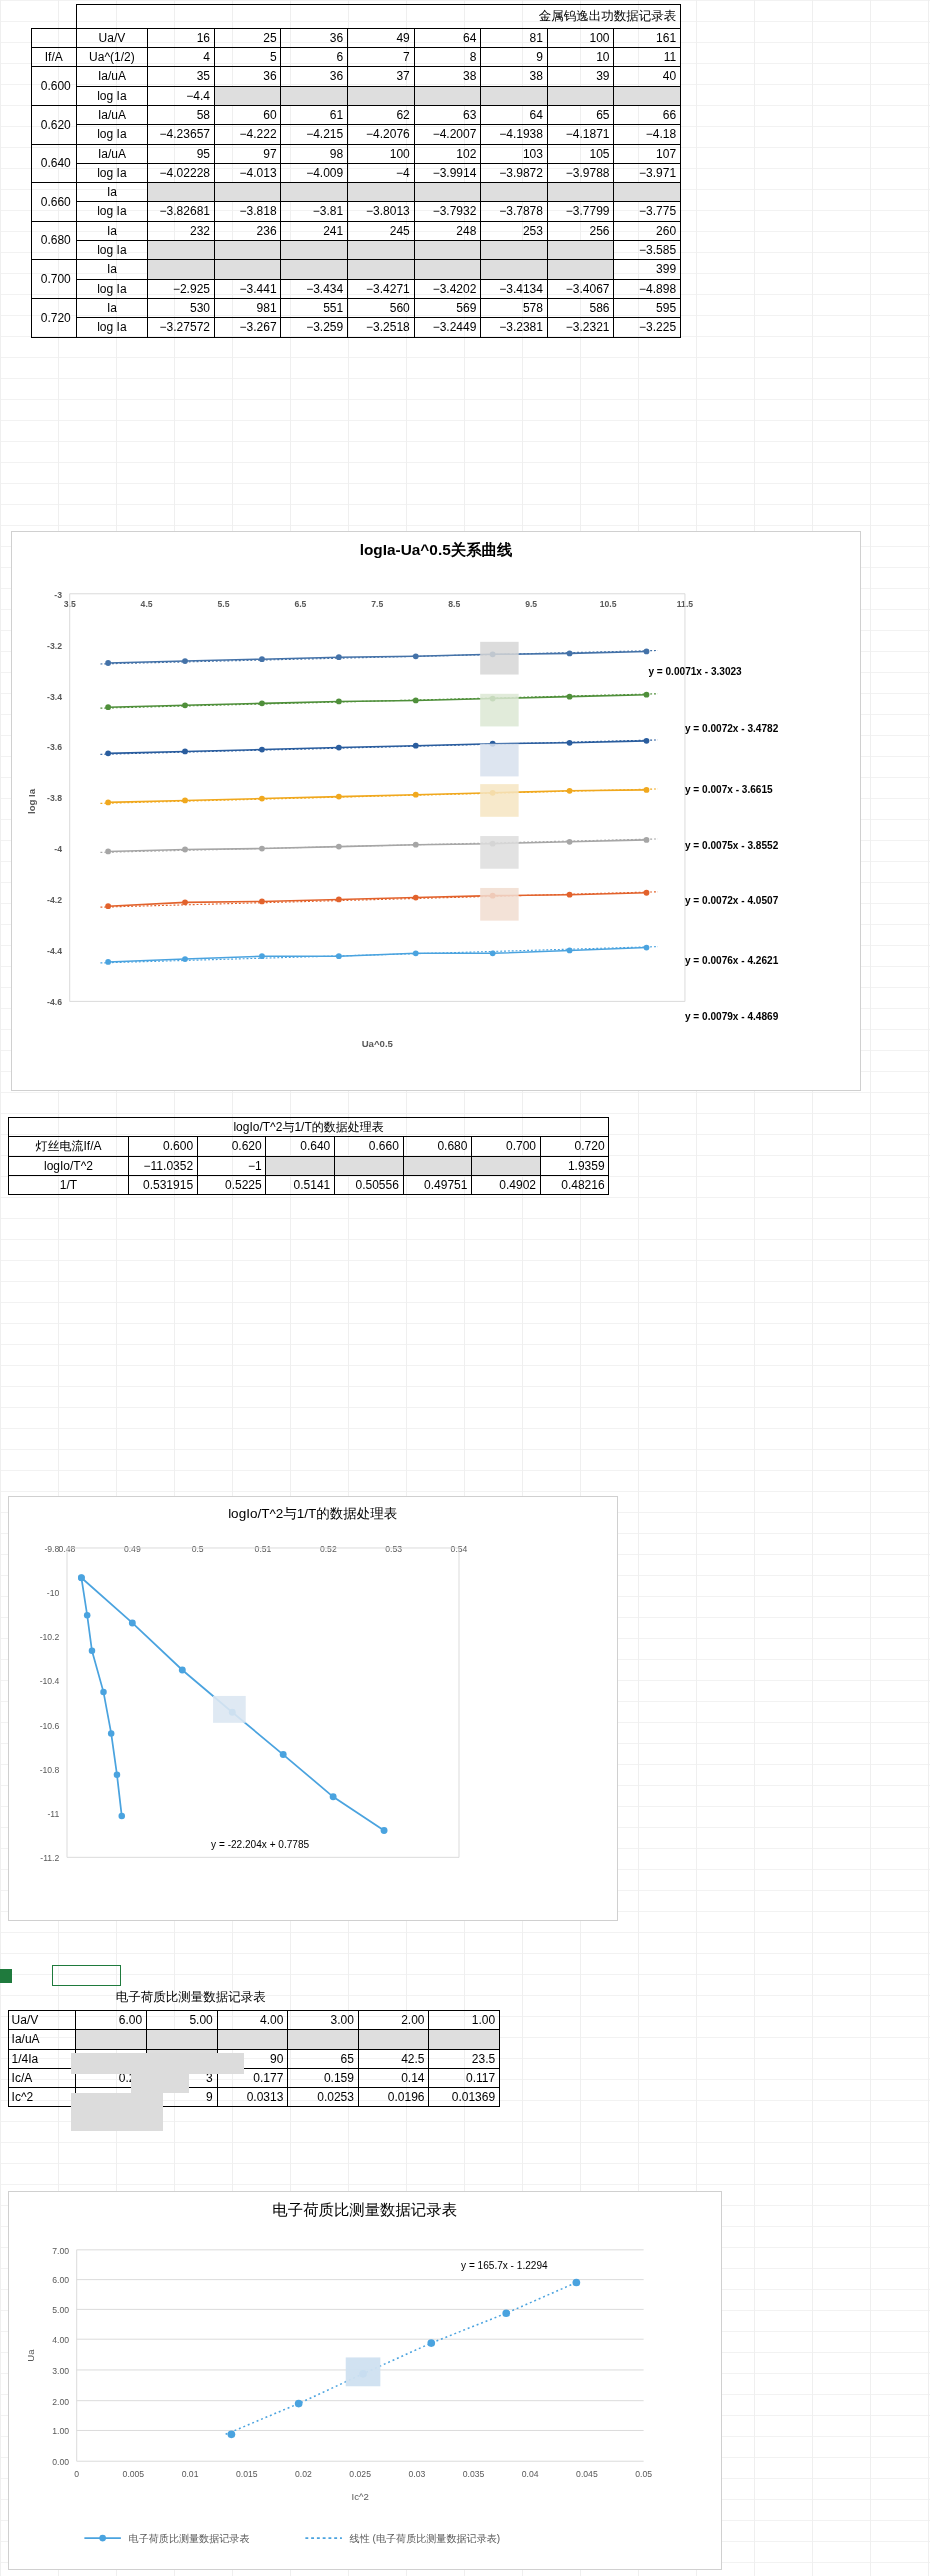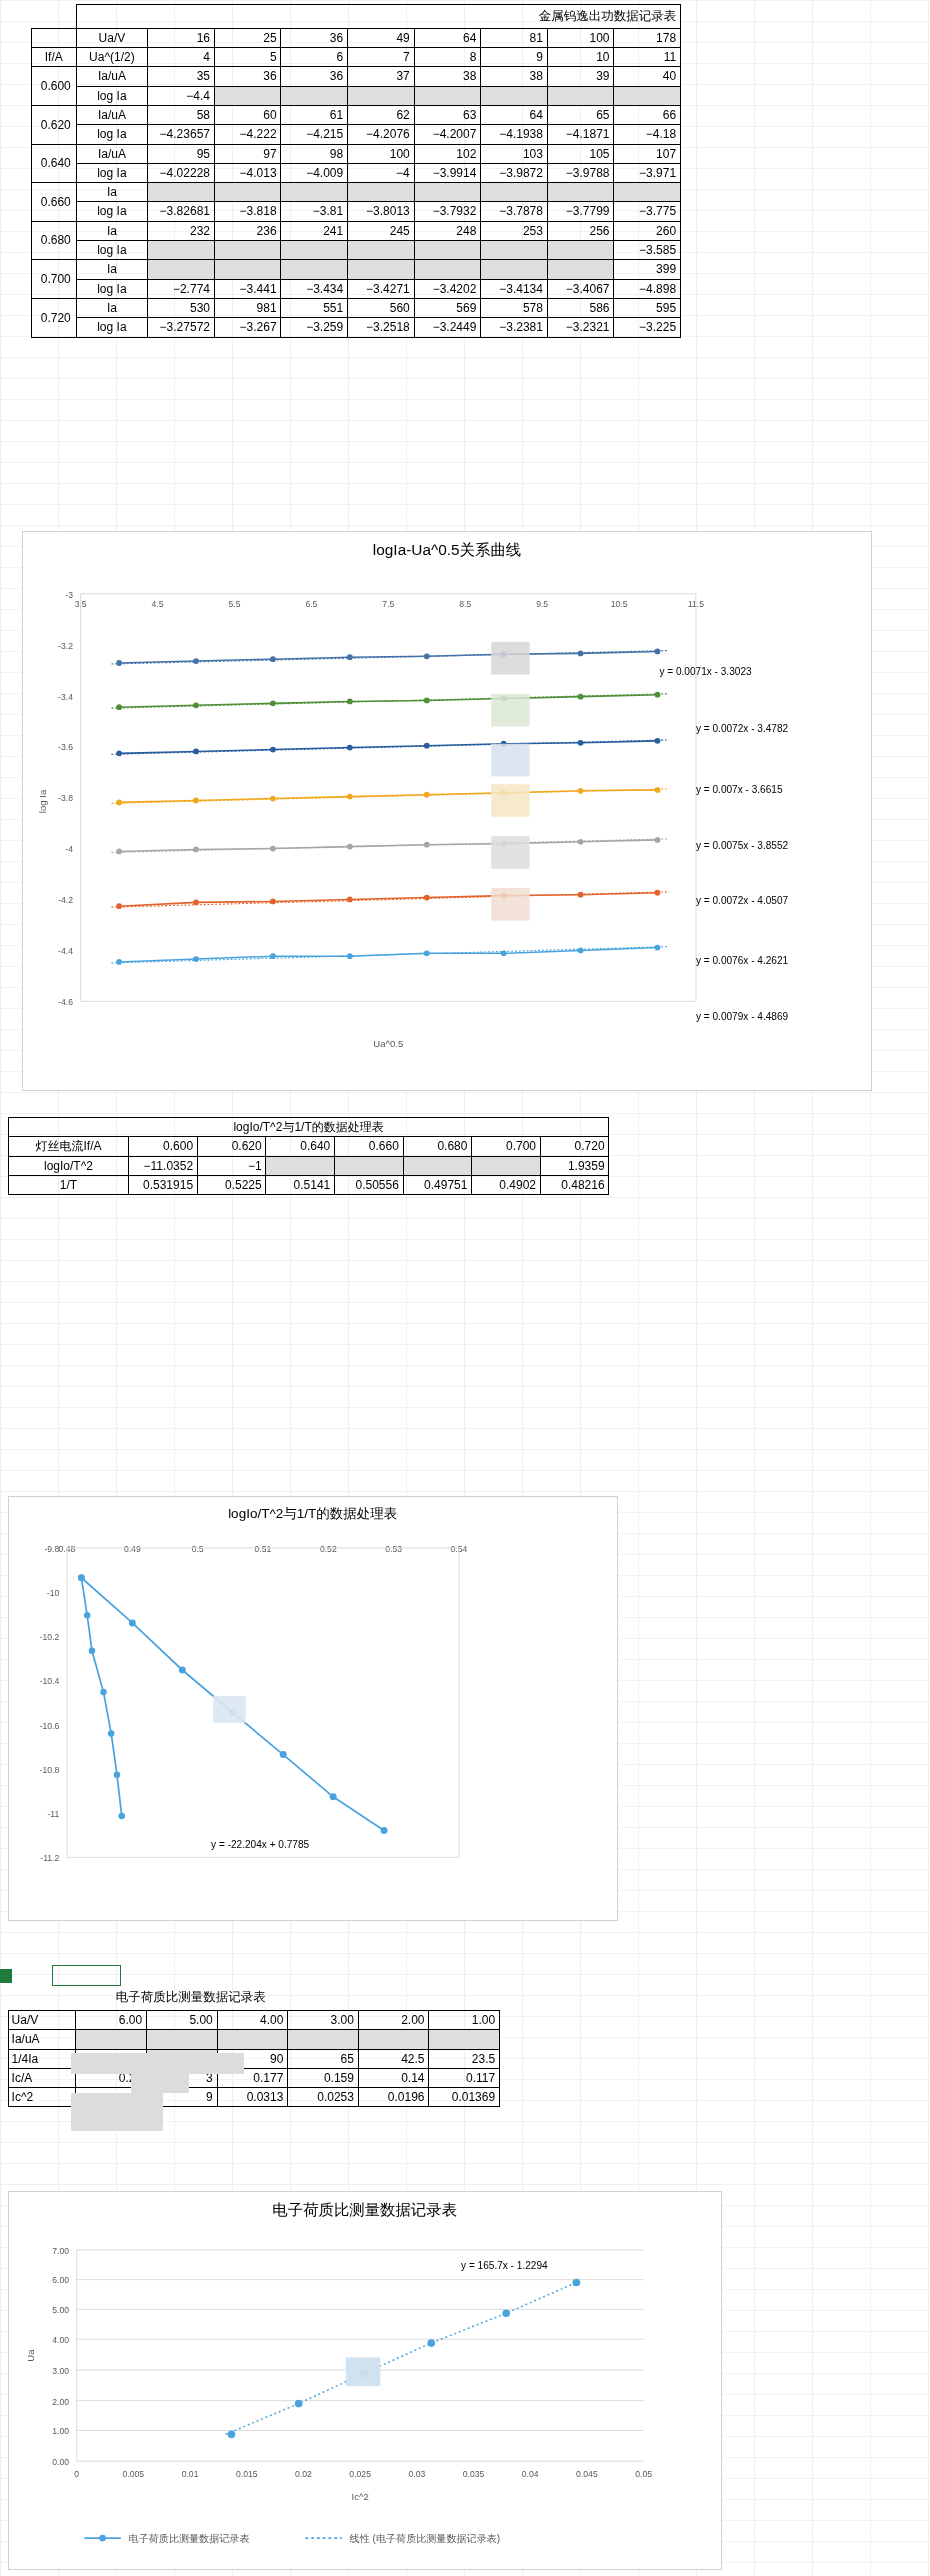--- a/index.html
+++ b/index.html
@@ -81,21 +81,21 @@
     <tr>
       <td class="c-if lbl"></td>
       <td class="c-nm lbl">Ua/V</td>
       <td class="c-v">16</td>
       <td class="c-v">25</td>
       <td class="c-v">36</td>
       <td class="c-v">49</td>
       <td class="c-v">64</td>
       <td class="c-v">81</td>
       <td class="c-v">100</td>
-      <td class="c-v">178</td>
+      <td class="c-v">161</td>
     </tr>
     <tr>
       <td class="c-if lbl">If/A</td>
       <td class="c-nm lbl">Ua^(1/2)</td>
       <td class="c-v">4</td>
       <td class="c-v">5</td>
       <td class="c-v">6</td>
       <td class="c-v">7</td>
       <td class="c-v">8</td>
       <td class="c-v">9</td>
@@ -230,21 +230,21 @@
       <td class="c-v blurred"></td>
       <td class="c-v blurred"></td>
       <td class="c-v blurred"></td>
       <td class="c-v blurred"></td>
       <td class="c-v blurred"></td>
       <td class="c-v blurred"></td>
       <td class="c-v">399</td>
     </tr>
     <tr>
       <td class="c-nm lbl">log Ia</td>
-      <td class="c-v">−2.774</td>
+      <td class="c-v">−2.925</td>
       <td class="c-v">−3.441</td>
       <td class="c-v">−3.434</td>
       <td class="c-v">−3.4271</td>
       <td class="c-v">−3.4202</td>
       <td class="c-v">−3.4134</td>
       <td class="c-v">−3.4067</td>
       <td class="c-v">−4.898</td>
     </tr>
 
     <tr>
@@ -266,21 +266,21 @@
       <td class="c-v">−3.259</td>
       <td class="c-v">−3.2518</td>
       <td class="c-v">−3.2449</td>
       <td class="c-v">−3.2381</td>
       <td class="c-v">−3.2321</td>
       <td class="c-v">−3.225</td>
     </tr>
   </tbody>
     </table>
 
-  <div class="chartbox" style="left:22px;top:531px;width:848px;height:558px;">
+  <div class="chartbox" style="left:11px;top:531px;width:848px;height:558px;font-weight:bold;">
     <div class="chart-title">logIa-Ua^0.5关系曲线</div>
     <svg width="846" height="527" viewBox="0 0 880 548">
 
       <g class="axlab" text-anchor="middle">
         <text x="60" y="48">3.5</text>
           <text x="140" y="48">4.5</text>
         <text x="220" y="48">5.5</text>
           <text x="300" y="48">6.5</text>
         <text x="380" y="48">7.5</text>
           <text x="460" y="48">8.5</text>

